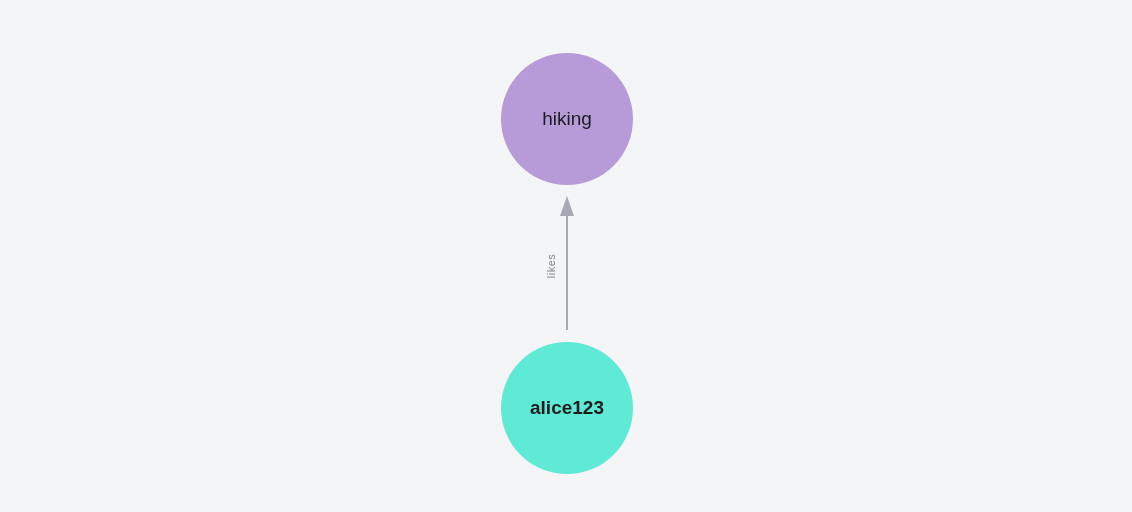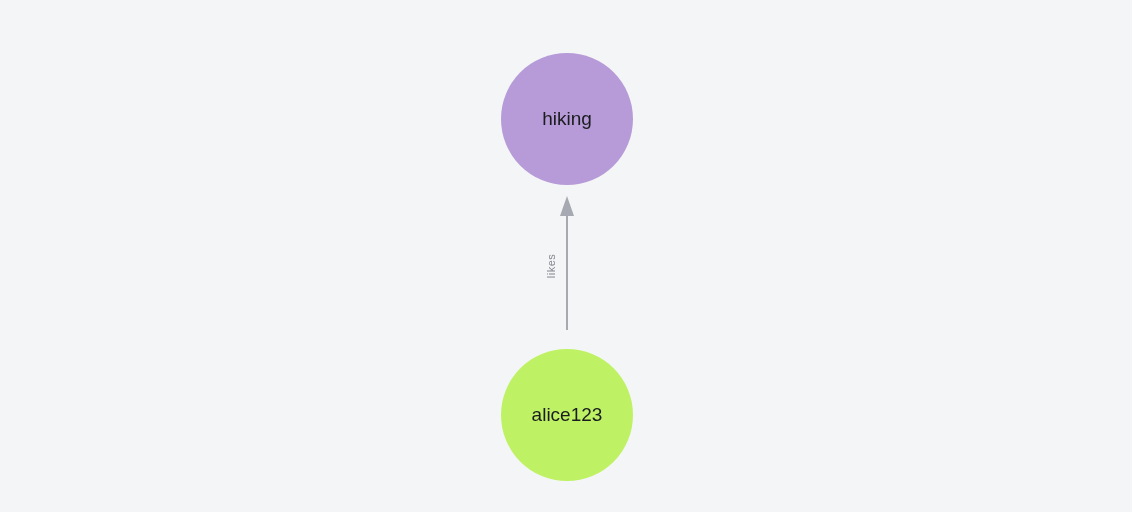--- a/index.html
+++ b/index.html
@@ -25,22 +25,23 @@
     justify-content: center;
     cursor: pointer;
   }
   .node-hiking {
     left: 501px;
     top: 53px;
     background: #b79bd8;
   }
   .node-alice {
     left: 501px;
-    top: 349px;
-    background: #bef264;
+    top: 342px;
+    background: #5eead4;
+    font-weight: bold;
   }
   .node-label {
     font-size: 19px;
     color: #1b1c1e;
     user-select: none;
   }
   .edge-svg {
     position: absolute;
     left: 0;
     top: 0;

